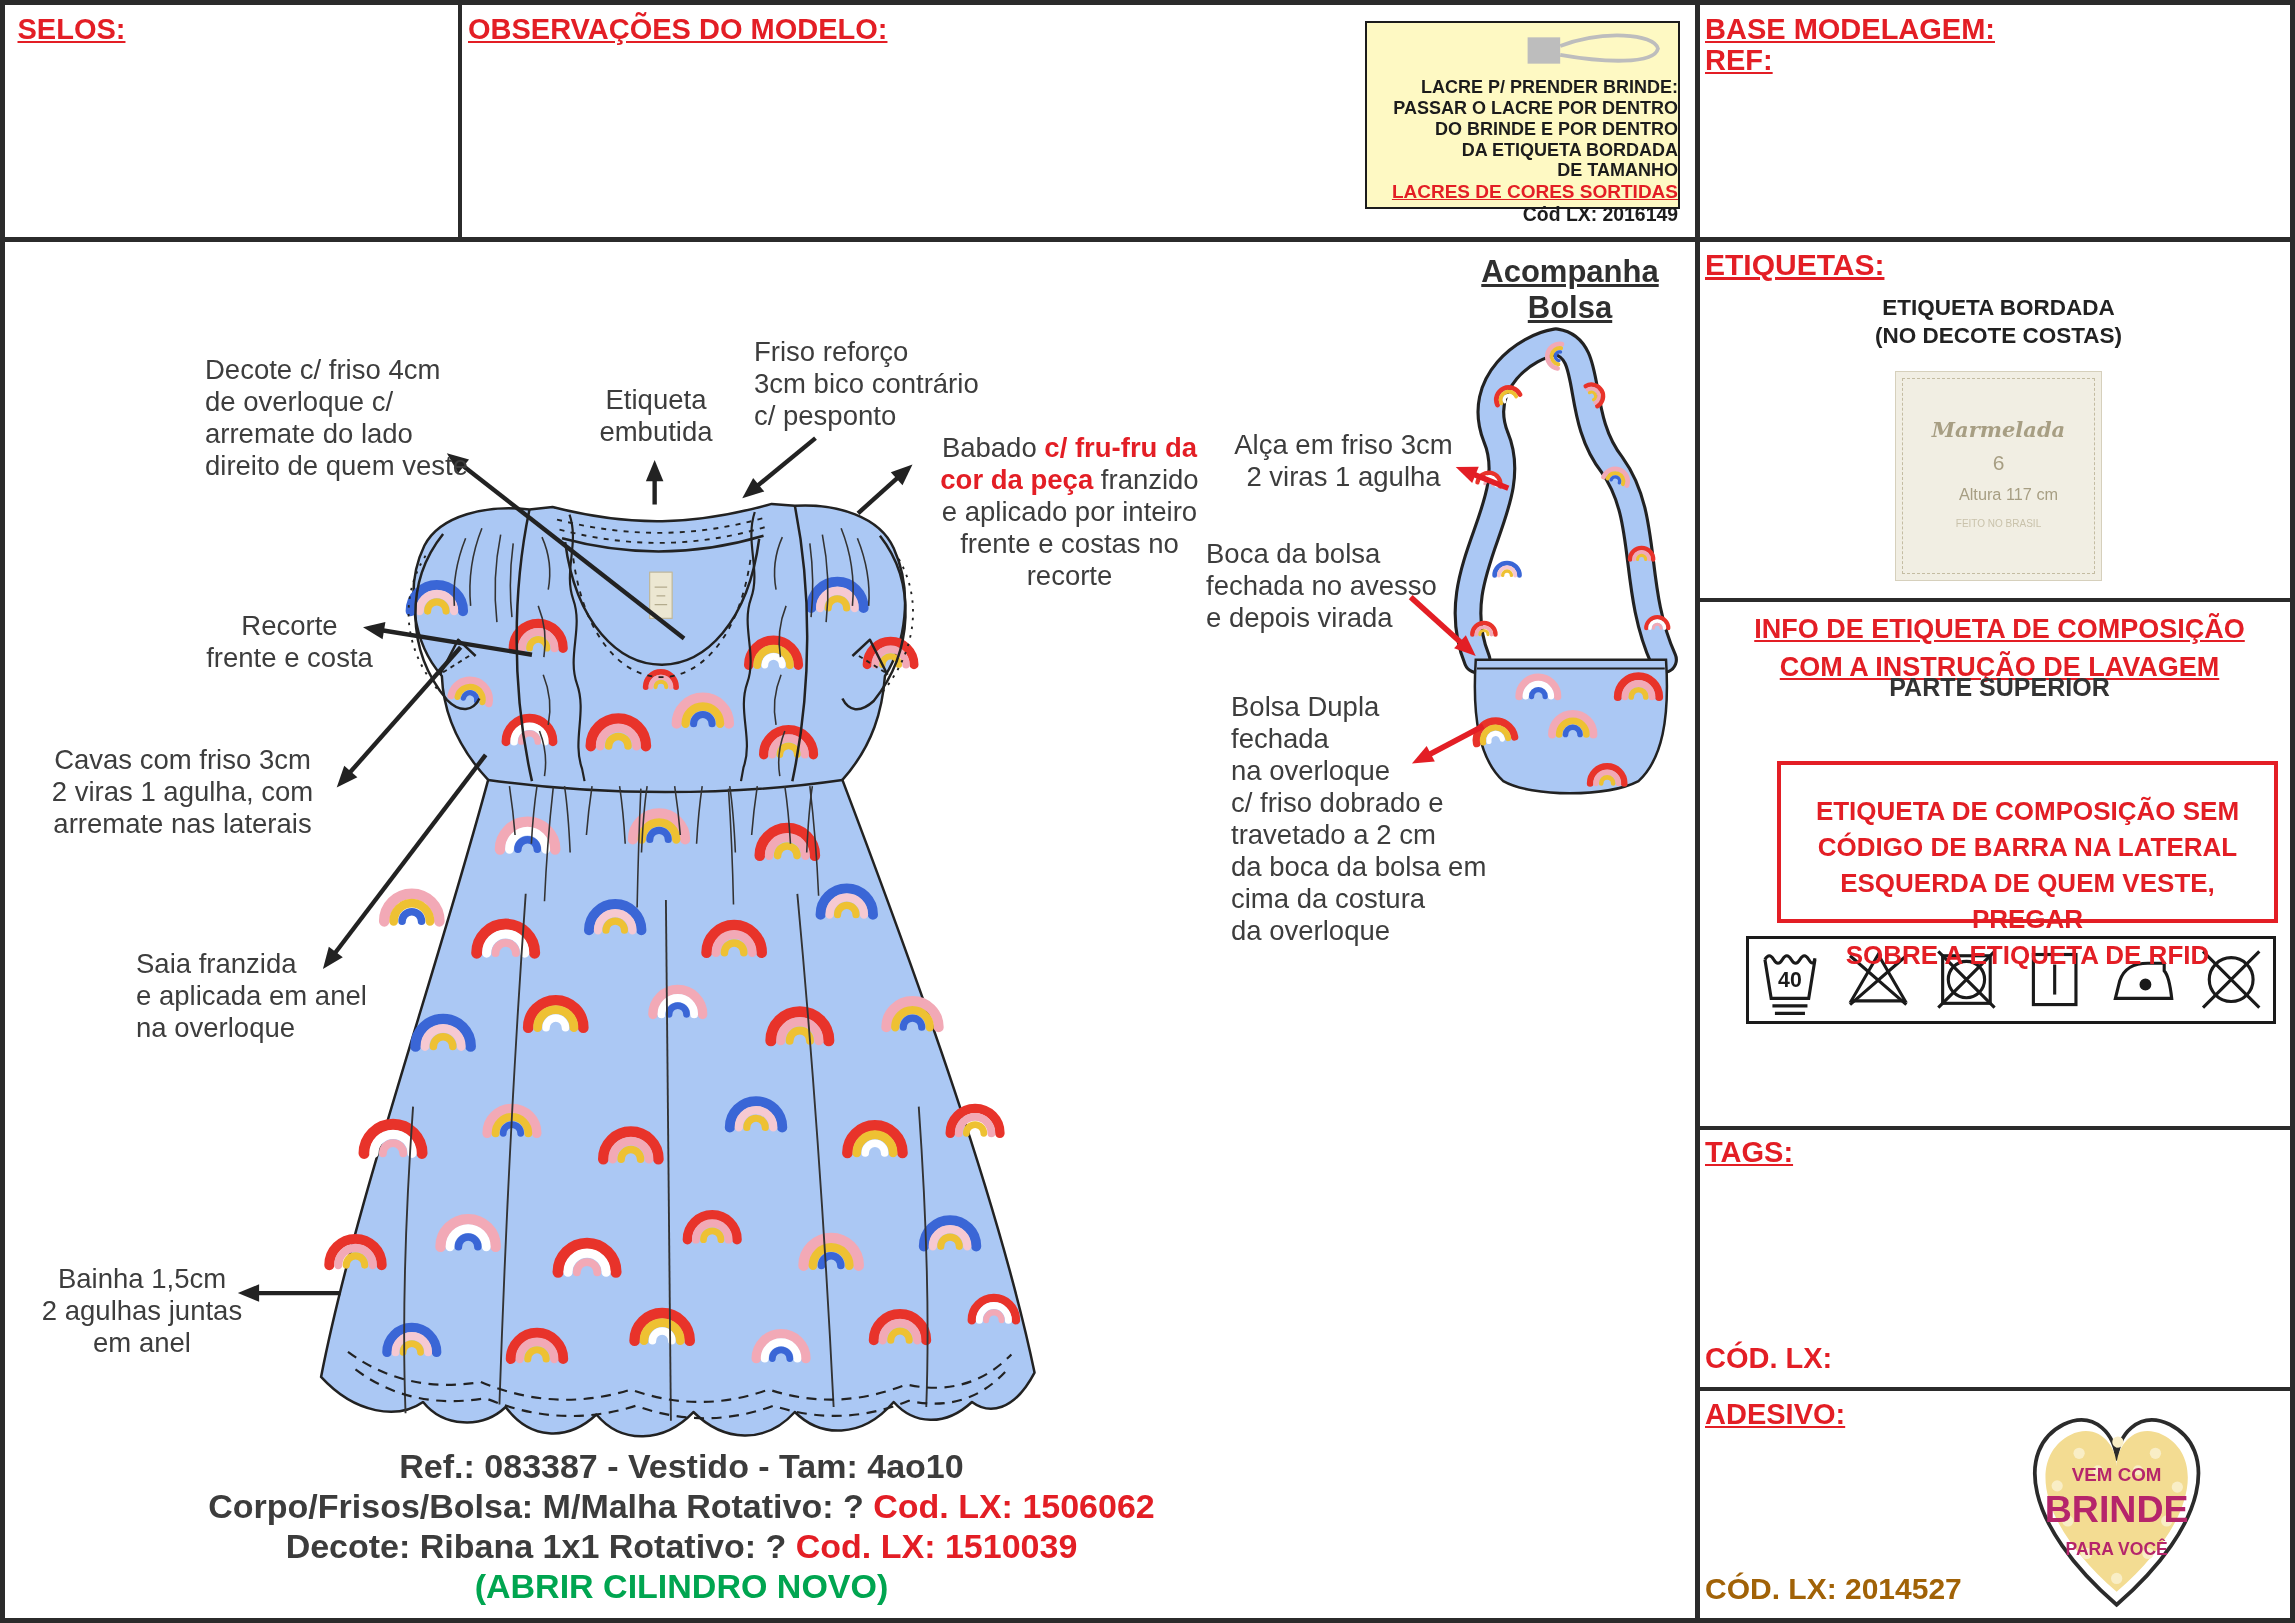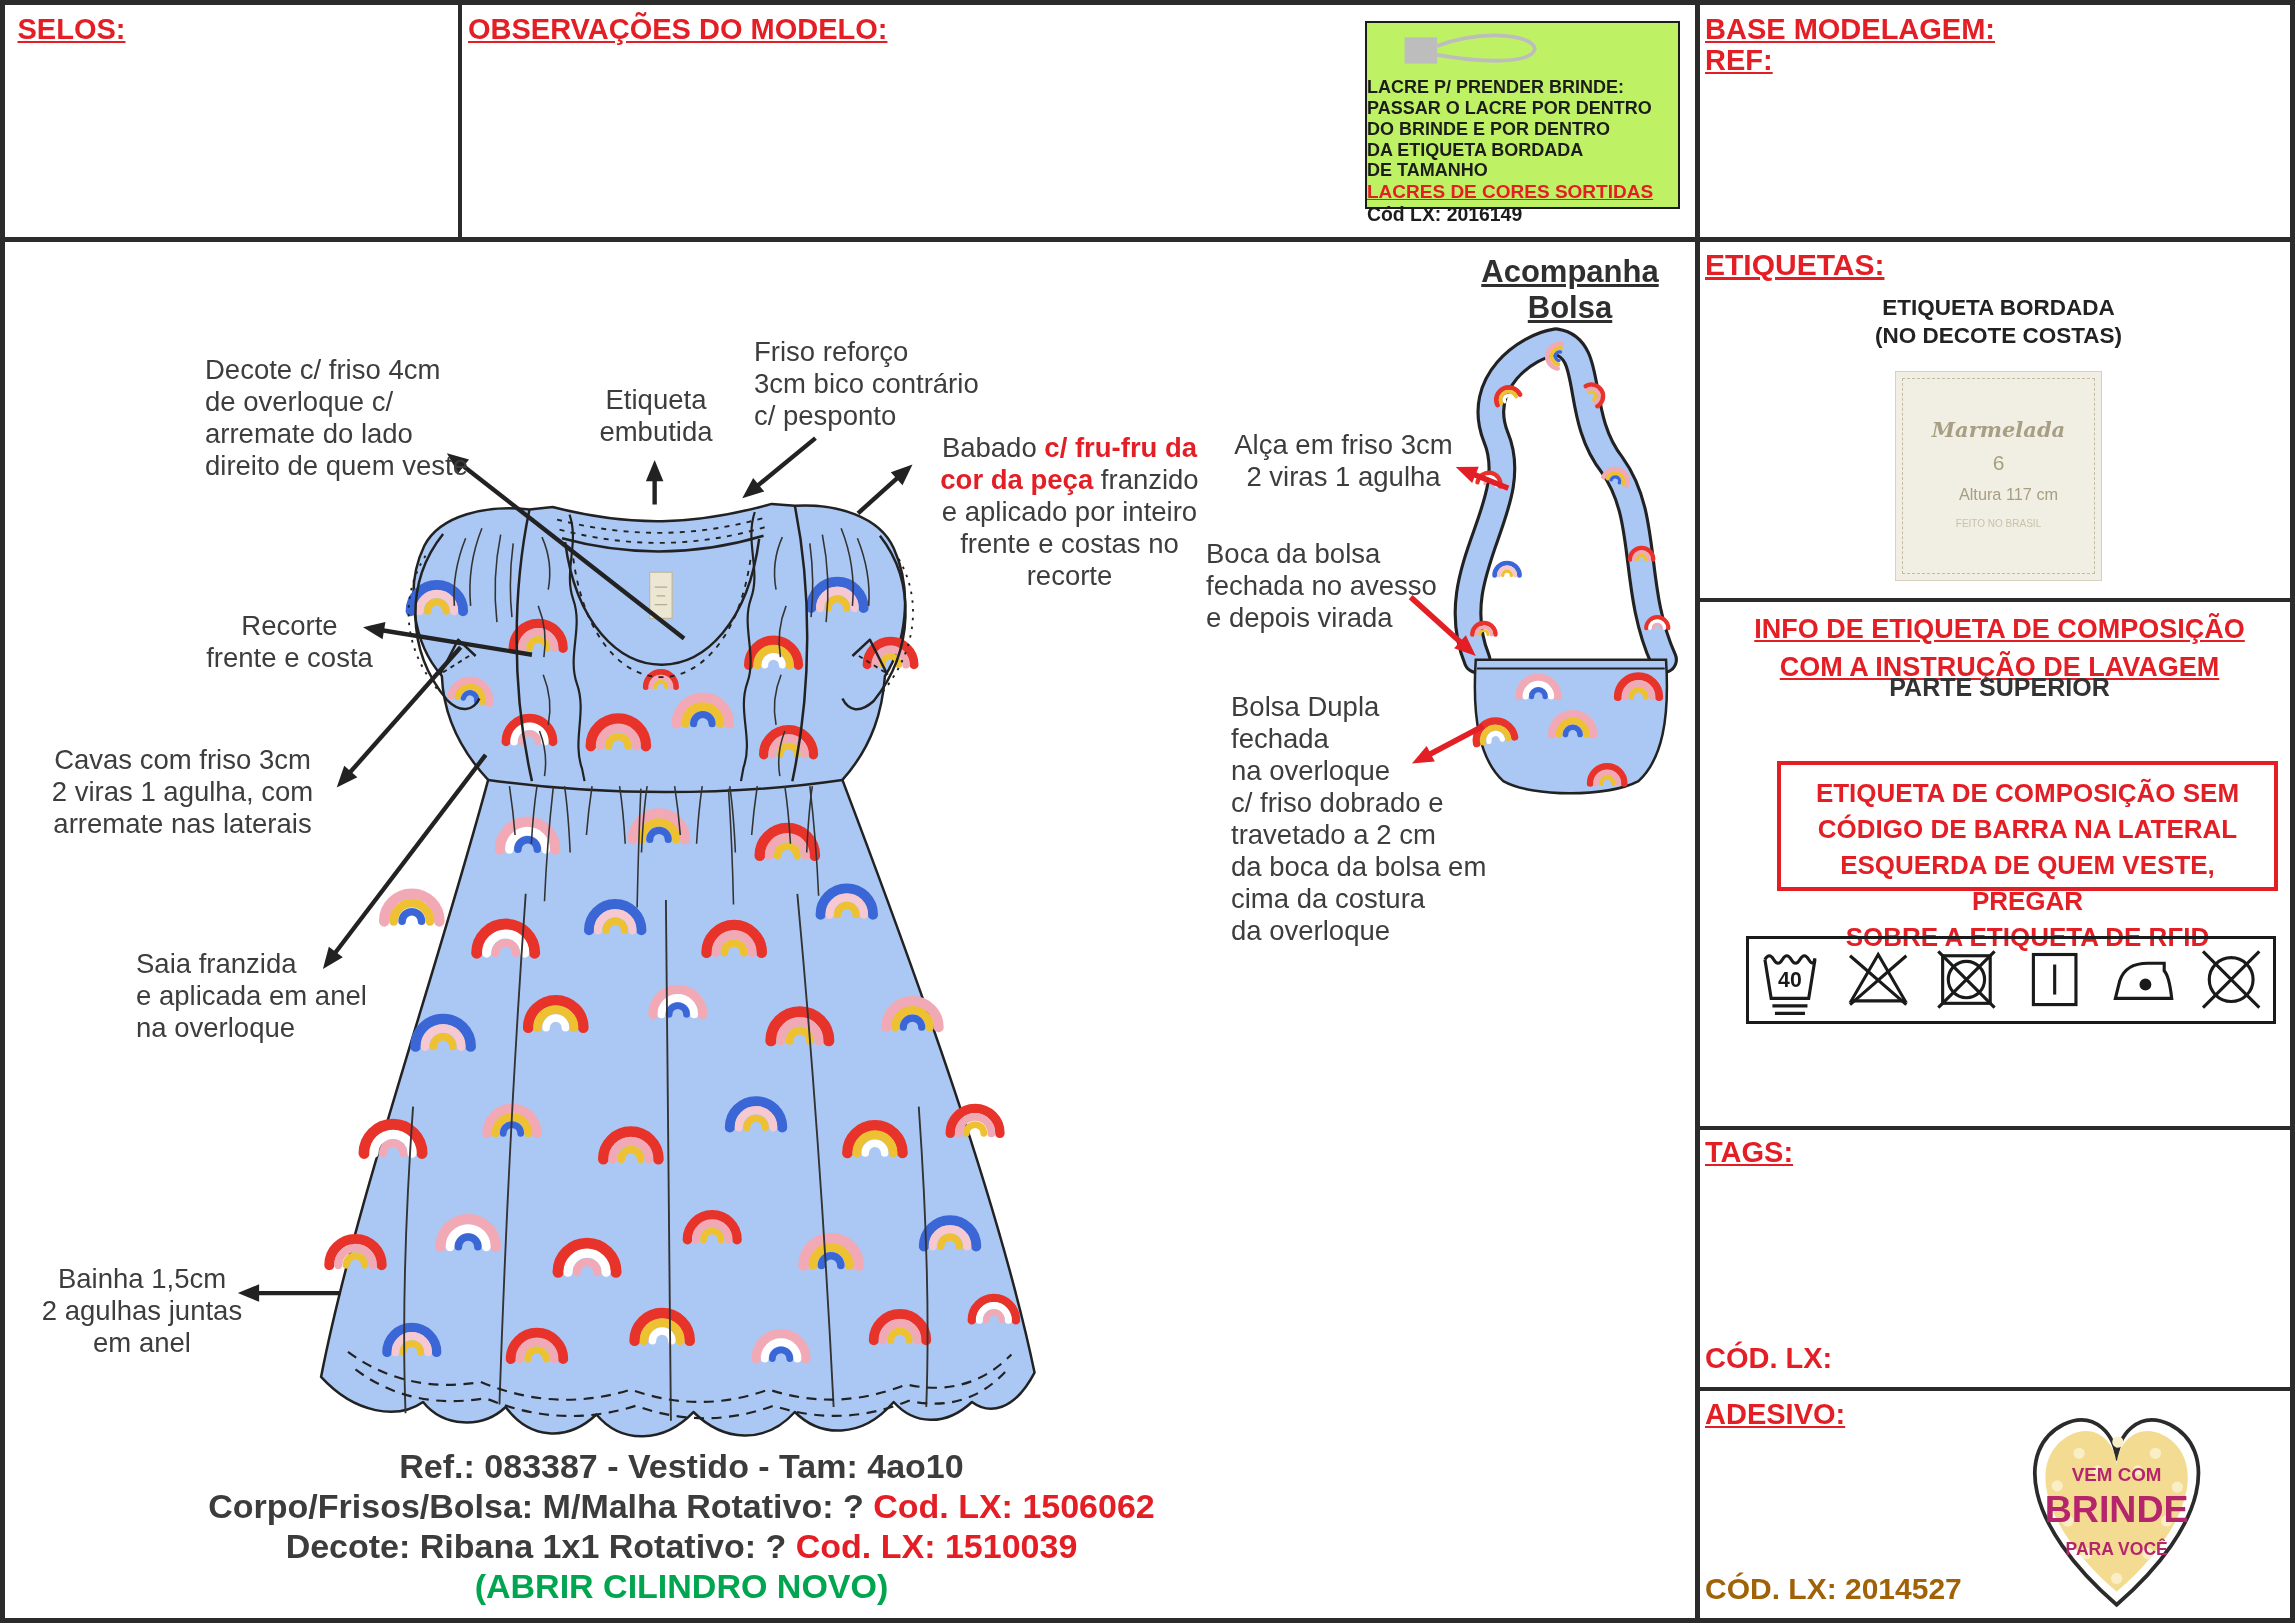--- a/index.html
+++ b/index.html
@@ -9,21 +9,21 @@
     border:5px solid #2b2b2b; box-sizing:border-box;
   }
   .vline,.hline{position:absolute; background:#2b2b2b;}
   #art{position:absolute; left:0; top:0; z-index:1;}
   .txt{position:absolute; z-index:2;}
   .hdr{font-weight:bold; color:#e31e25; font-size:29px; text-decoration:underline; white-space:nowrap;}
   .ann{position:absolute; z-index:2; color:#3d3d3d; font-size:27.5px; line-height:32px; white-space:nowrap;}
   .ann .red{color:#e31e25; font-weight:bold;}
   .yellowbox{
     position:absolute; left:1360px; top:15.6px; width:315px; height:188px;
-    background:#bef264; border:2.5px solid #1c1c1c; box-sizing:border-box; z-index:2; text-align:left;
+    background:#fef9c3; border:2.5px solid #1c1c1c; box-sizing:border-box; z-index:2; text-align:right;
   }
   .yellowbox .ltxt{font-weight:bold; color:#1c1c1c; font-size:18px; line-height:20.7px;}
   .yellowbox .lred{font-weight:bold; color:#e31e25; font-size:19px; line-height:22.5px; text-decoration:underline;}
   .yellowbox .lcod{font-weight:bold; color:#1c1c1c; font-size:19.4px; line-height:23px;}
   .acompanha{position:absolute; left:1440px; top:249px; width:250px; z-index:2; text-align:center;
     font-size:31px; line-height:36px; font-weight:bold; color:#2f2f2f;}
   .acompanha div{text-decoration:underline;}
   .bordada{position:absolute; left:1784px; top:289px; width:419px; text-align:center; z-index:2;
     font-size:22.5px; line-height:27.5px; font-weight:bold; color:#222;}
   .wlabel{position:absolute; left:1890px; top:366px; width:207px; height:210px; z-index:2;
@@ -31,23 +31,23 @@
   .wlabel .inner{position:absolute; left:6.3px; top:6.3px; right:6.3px; bottom:6.3px; border:1.3px dashed #c4bca2;}
   .wlabel .brand{margin-top:45px; font-family:"DejaVu Serif", serif; font-style:italic; font-weight:bold;
     font-size:21px; color:#a79e83;text-align:center;}
   .wlabel .size{font-size:21px; color:#a79e83; margin-top:8.8px;}
   .wlabel .height{font-size:16.3px; color:#a79e83; margin-top:10px;padding-left:20px;}
   .wlabel .origin{font-size:10px; color:#c9c2ab; margin-top:13.8px;}
   .infohdr{position:absolute; left:1703px; top:605px; width:583px; text-align:center; z-index:2;
     font-size:27px; line-height:38px; font-weight:bold; color:#e31e25; text-decoration:underline;}
   .partesup{position:absolute; left:1703px; top:668px; width:583px; text-align:center; z-index:2;
     font-size:25px; font-weight:bold; color:#333;}
-  .redbox{position:absolute; left:1772px; top:756px; width:501px; height:130px; z-index:2;
+  .redbox{position:absolute; left:1772px; top:756px; width:501px; height:162px; z-index:2;
     border:4.4px solid #e31e25; box-sizing:border-box; text-align:center;
-    font-size:26px; line-height:36px; font-weight:bold; color:#e31e25; padding-top:10px;}
+    font-size:26px; line-height:36px; font-weight:bold; color:#e31e25; padding-top:28px;}
   .iconsbox{position:absolute; left:1741px; top:931px; width:530px; height:88px; z-index:2;
     border:3.1px solid #1a1a1a; box-sizing:border-box;}
   .footer{position:absolute; left:188px; top:1441px; width:977px; z-index:2; text-align:center;
     font-size:34px; line-height:40px; font-weight:bold; color:#3c3c3c;}
   .footer .red{color:#e31e25;}
   .footer .green{color:#00a550;}
   .codlx1{position:absolute; left:1700px; top:1337px; z-index:2; font-weight:bold; color:#e31e25; font-size:29px;}
   .codlx2{position:absolute; left:1700px; top:1567px; z-index:2; font-weight:bold; color:#a16207; font-size:30px;}
 </style>
 </head>

